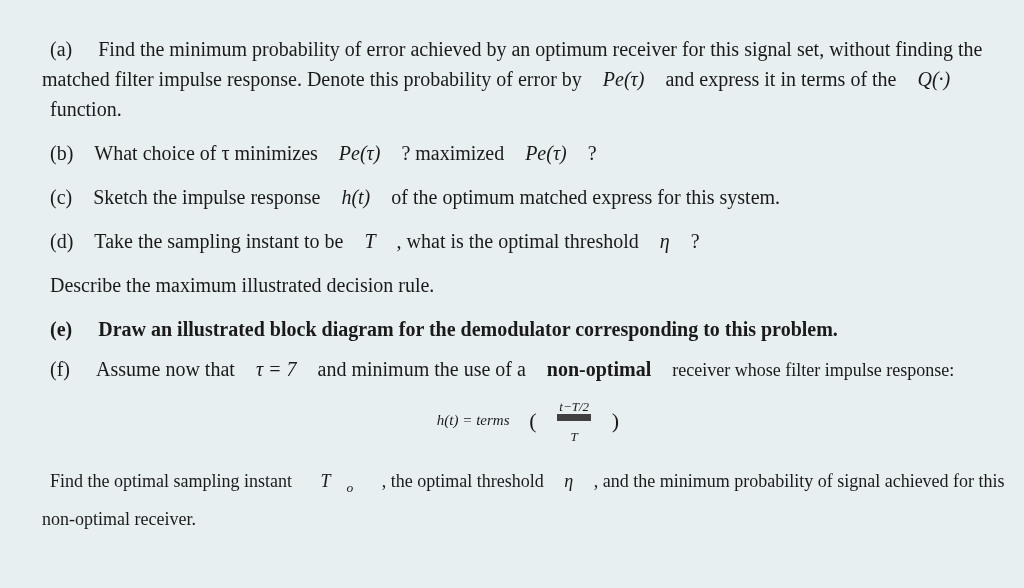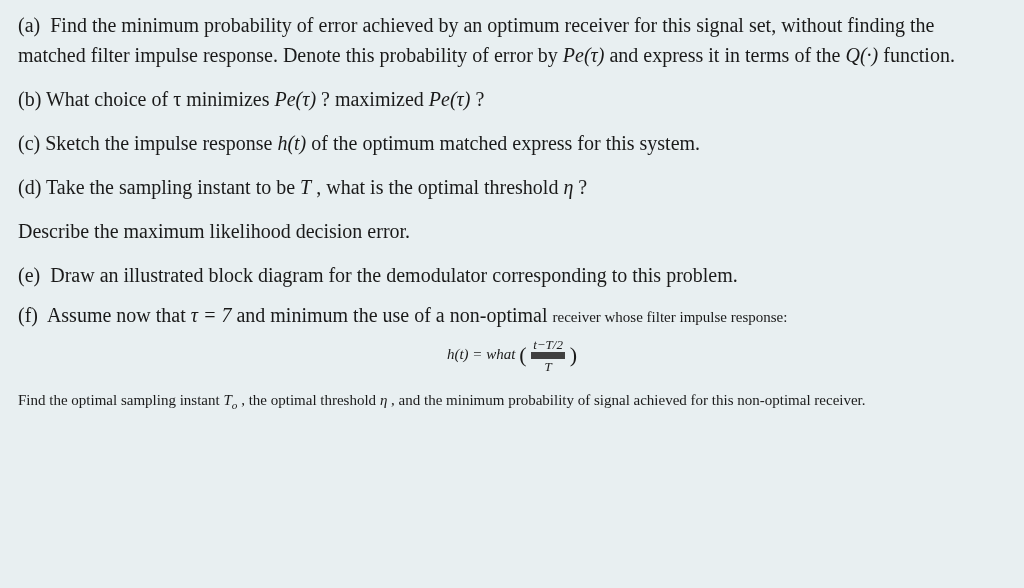--- a/index.html
+++ b/index.html
@@ -1,33 +1,34 @@
 <!DOCTYPE html>
 <html><head>
 <meta charset="utf-8">
 <style>
-  * { margin: 0; padding: 0; box-sizing: border-box; }
+  * { margin: 8px; padding: 0; box-sizing: border-box; }
   body {
     width: 1024px;
     height: 588px;
     background: #e8eff1;
     font-family: Georgia, 'Times New Roman', serif;
     font-size: 20px;
     color: #1a1a1a;
     padding: 10px 18px;
     line-height: 1.5;
   }
   .part {
     margin-bottom: 14px;
   }
   .part-e {
     margin-bottom: 10px;
+    font-weight: bold;
   }
   .italic { font-style: italic; }
-  .small-text { font-size: 15px; }
+  .small-text { font-size: 18px; }
   .eq-center {
     text-align: center;
     font-size: 15px;
     margin: 8px 0 12px 0;
   }
   .frac {
     display: inline-block;
     vertical-align: middle;
     text-align: center;
     font-size: 13px;
@@ -76,39 +77,39 @@
 <div class="part">
   <span>(d)</span>
   <span> Take the sampling instant to be </span>
   <span class="italic">T</span>
   <span>, what is the optimal threshold </span>
   <span class="italic">η</span>
   <span>?</span>
 </div>
 
 <div class="part">
-  <span>Describe the maximum likelihood decision error.</span>
+  <span>Describe the maximum illustrated decision rule.</span>
 </div>
 
 <div class="part part-e">
   <span>(e)</span>&nbsp;
   <span>Draw an illustrated block diagram for the demodulator corresponding to this problem.</span>
 </div>
 
 <div class="part" style="margin-bottom:8px;">
   <span>(f)</span>&nbsp;
   <span>Assume now that </span>
   <span class="italic">τ = 7</span>
   <span> and minimum the use of a </span>
-  <span style="font-weight:normal;">non-optimal</span>
+  <span style="font-weight:bold;">non-optimal</span>
   <span class="small-text"> receiver whose filter impulse response:</span>
 </div>
 
 <div class="eq-center">
-  <span class="italic">h(t) = what </span>
+  <span class="italic">h(t) = terms </span>
   <span class="paren-lg">(</span>
   <span class="frac">
     <span class="num italic">t−T/2</span>
     <span class="den italic">T</span>
   </span>
   <span class="paren-lg">)</span>
 </div>
 
 <div class="small-text" style="line-height:2;">
   <span>Find the optimal sampling instant </span>

